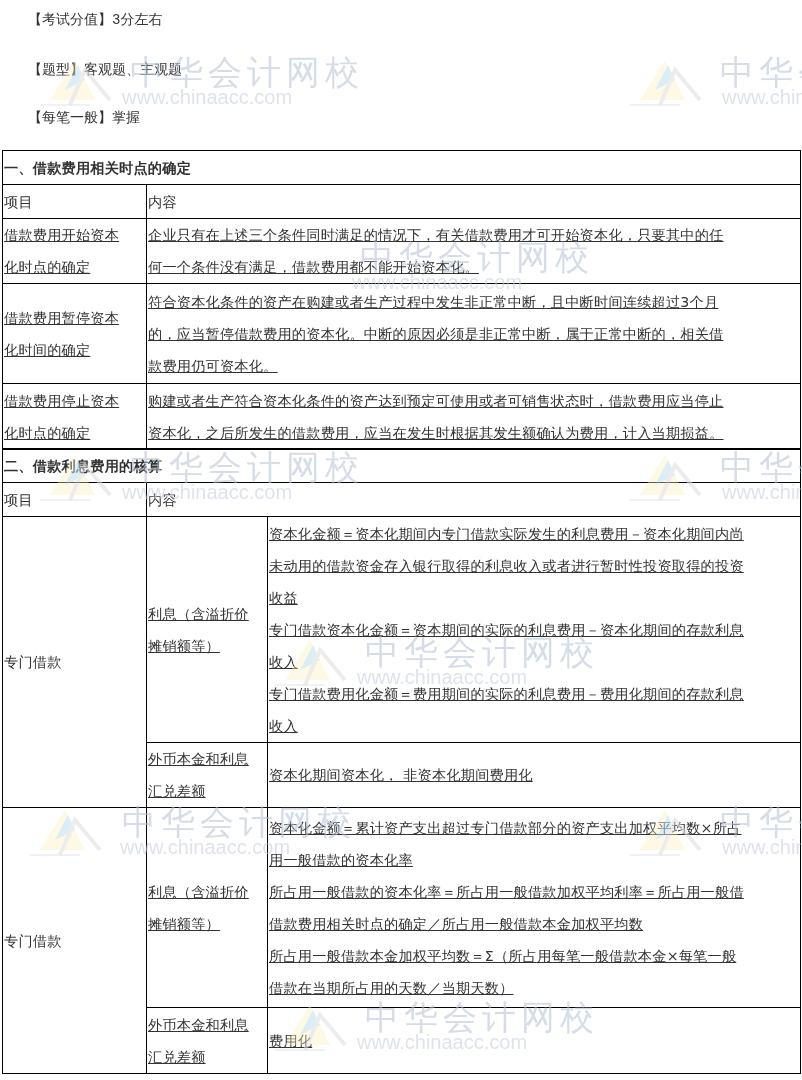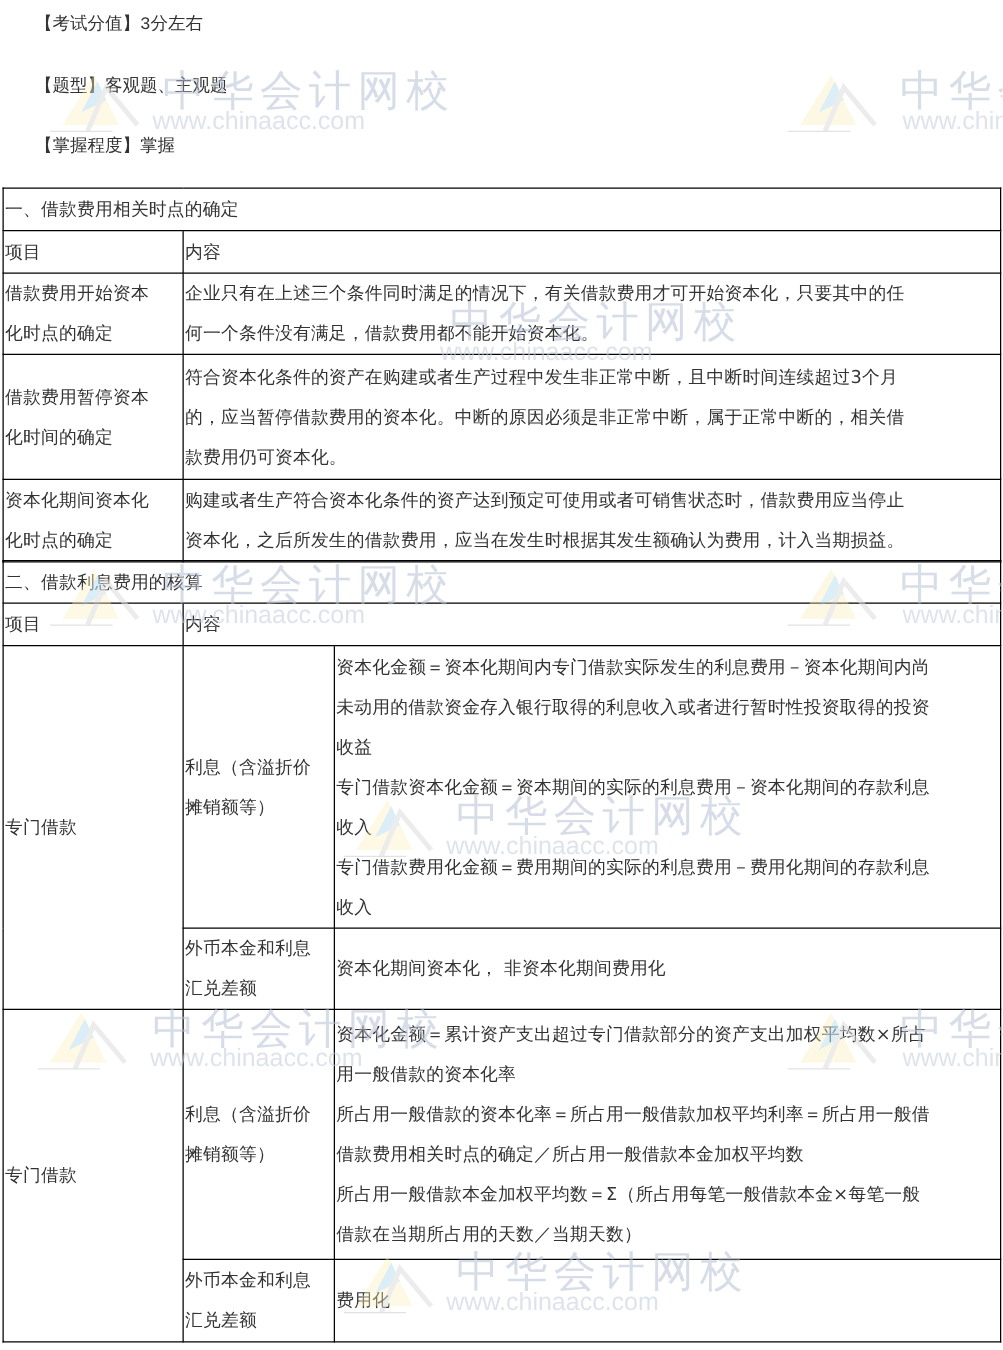--- a/index.html
+++ b/index.html
@@ -16,42 +16,42 @@
   table.kt {
     position: absolute; left: 2px; border-collapse: collapse;
     table-layout: fixed; width: 798px;
   }
   table.kt td {
     border: 1px solid #000000; padding: 0 1px; vertical-align: middle;
     font-size: 14.2px; line-height: 32px; color: #333; letter-spacing: 0.2px;
     word-break: break-all;
   }
   td.sec {
-    font-weight: normal; height: 33px; line-height: 33px;
+    font-weight: bold; height: 33px; line-height: 33px;
   }
   td.hdr { height: 33px; }
-  .line { display: block; }
+  .line { display: block; text-decoration: underline; }
   .watermark {
     position: absolute; pointer-events: none; z-index: 5; opacity: 0.55;
   }
   .wm-cn {
     position: absolute; font-size: 34px; color: #b8c3d6; letter-spacing: 5px; white-space: nowrap;
     font-family: Liberation Serif, serif;
   }
   .wm-url {
     position: absolute; font-size: 20px; color: #c3ccdc; white-space: nowrap;
     font-family: "Liberation Sans", sans-serif;
   }
 </style>
 </head>
 <body>
 
 <div class="meta" style="top:10px">【考试分值】3分左右</div>
 <div class="meta" style="top:60px">【题型】客观题、主观题</div>
-<div class="meta" style="top:108px">【掌握程度】掌握</div>
+<div class="meta" style="top:108px">【每笔一般】掌握</div>
 
 <table class="kt" style="top:150px">
   <colgroup>
       <col style="width:144px">
       <col style="width:654px">
     </colgroup>
   <tbody>
       <tr>
     <td class="sec" colspan="2">一、借款费用相关时点的确定</td>
   </tr>
@@ -75,21 +75,21 @@
       <span class="line">化时间的确定</span>
     </td>
     <td>
       <span class="line">符合资本化条件的资产在购建或者生产过程中发生非正常中断，且中断时间连续超过3个月</span>
       <span class="line">的，应当暂停借款费用的资本化。中断的原因必须是非正常中断，属于正常中断的，相关借</span>
       <span class="line">款费用仍可资本化。</span>
     </td>
   </tr>
   <tr style="height:66px">
     <td>
-      <span class="line">资本化期间资本化</span>
+      <span class="line">借款费用停止资本</span>
       <span class="line">化时点的确定</span>
     </td>
     <td>
       <span class="line">购建或者生产符合资本化条件的资产达到预定可使用或者可销售状态时，借款费用应当停止</span>
       <span class="line">资本化，之后所发生的借款费用，应当在发生时根据其发生额确认为费用，计入当期损益。</span>
     </td>
   </tr>
 </tbody>
   </table>
 

